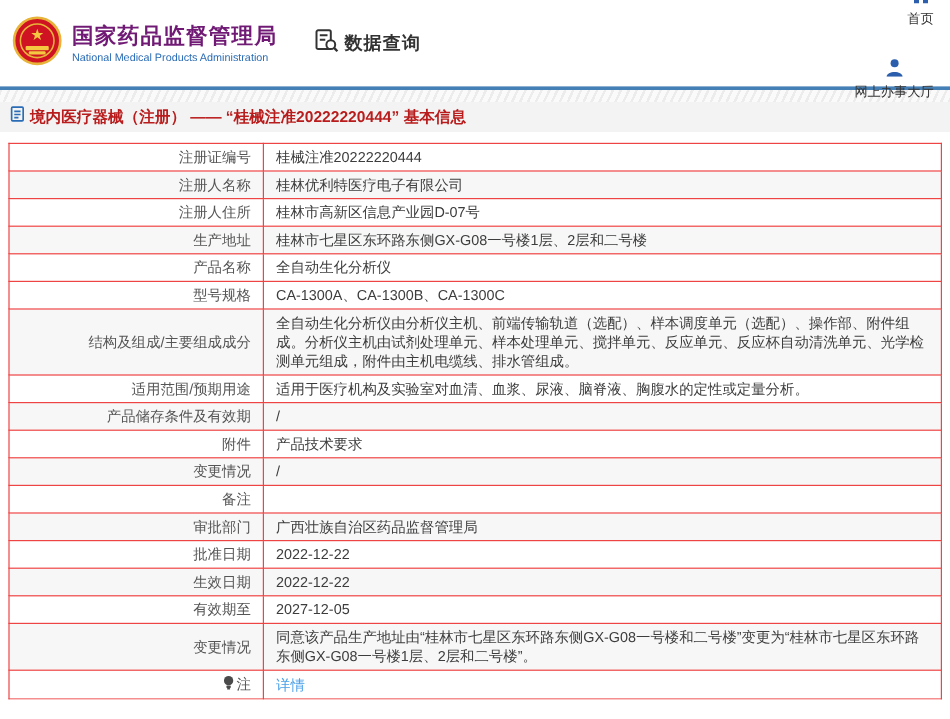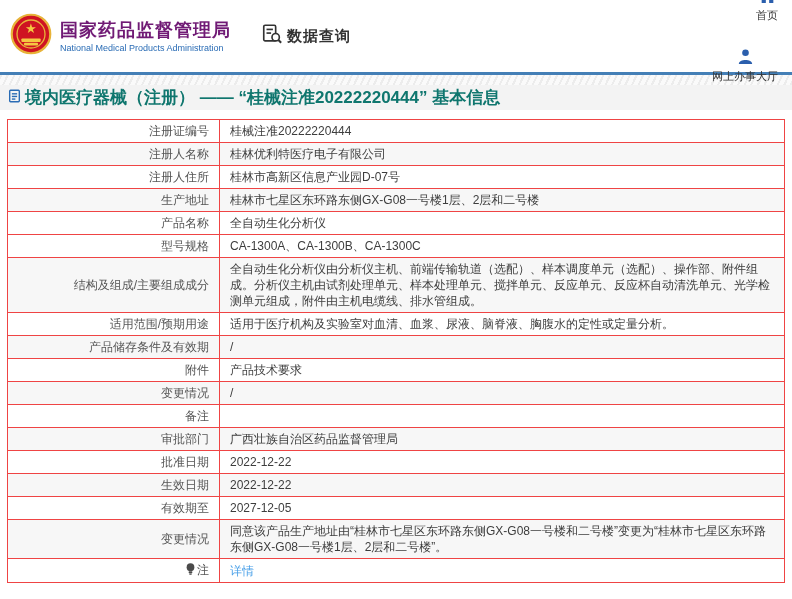--- a/index.html
+++ b/index.html
@@ -18,21 +18,21 @@
   .header-spacer { flex:1; }
   .nav { display:flex; align-items:flex-end; gap:26px;flex-direction:column; }
   .nav-item { display:flex; flex-direction:column; align-items:center; cursor:pointer; }
   .nav-item svg { display:block; }
   .nav-label { font-size:11px; color:#333; margin-top:5px; white-space:nowrap; }
 
   
   .blue-line { height:3px; background:#447fb6; }
   .hatched-band { height:10px; background:repeating-linear-gradient(115deg,#ececec 0 2px,#fafafa 2px 6px); }
   .breadcrumb-bar { height:25px; background:#f3f3f3; display:flex; align-items:center; padding-left:8px; }
-  .breadcrumb-text { font-size:17px; font-weight:bold; color:#0f766e; margin-left:4px; }
+  .breadcrumb-text { font-size:13px; font-weight:bold; color:#b91c1c; margin-left:4px; }
   .gap { height:9px; background:#fff; }
 
   
   .info-table { width:calc(100% - 14px); margin:0 7px; border-collapse:collapse; table-layout:fixed; }
   .info-table tr { background:#fff; }
   .info-table tr.alt { background:#f7f7f7; }
   .info-table th, .info-table td { border:1px solid #ef4444; font-size:12px; line-height:16px; padding:3px 10px; font-weight:normal; vertical-align:middle; }
   .info-table th { width:212px; text-align:right; color:#555; }
   .info-table td { text-align:left; color:#3d3d3d; word-break:break-all; }
   .detail-link { color:#4aa0e8; text-decoration:none; cursor:pointer; }

